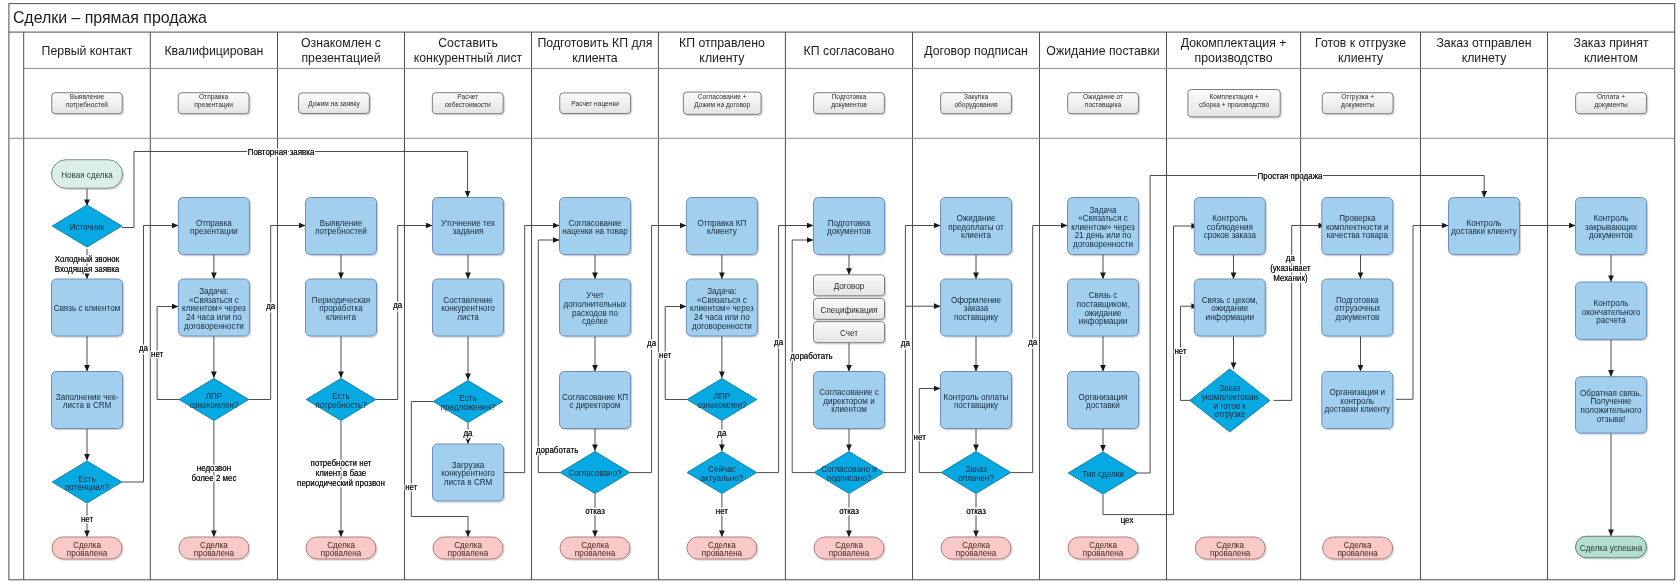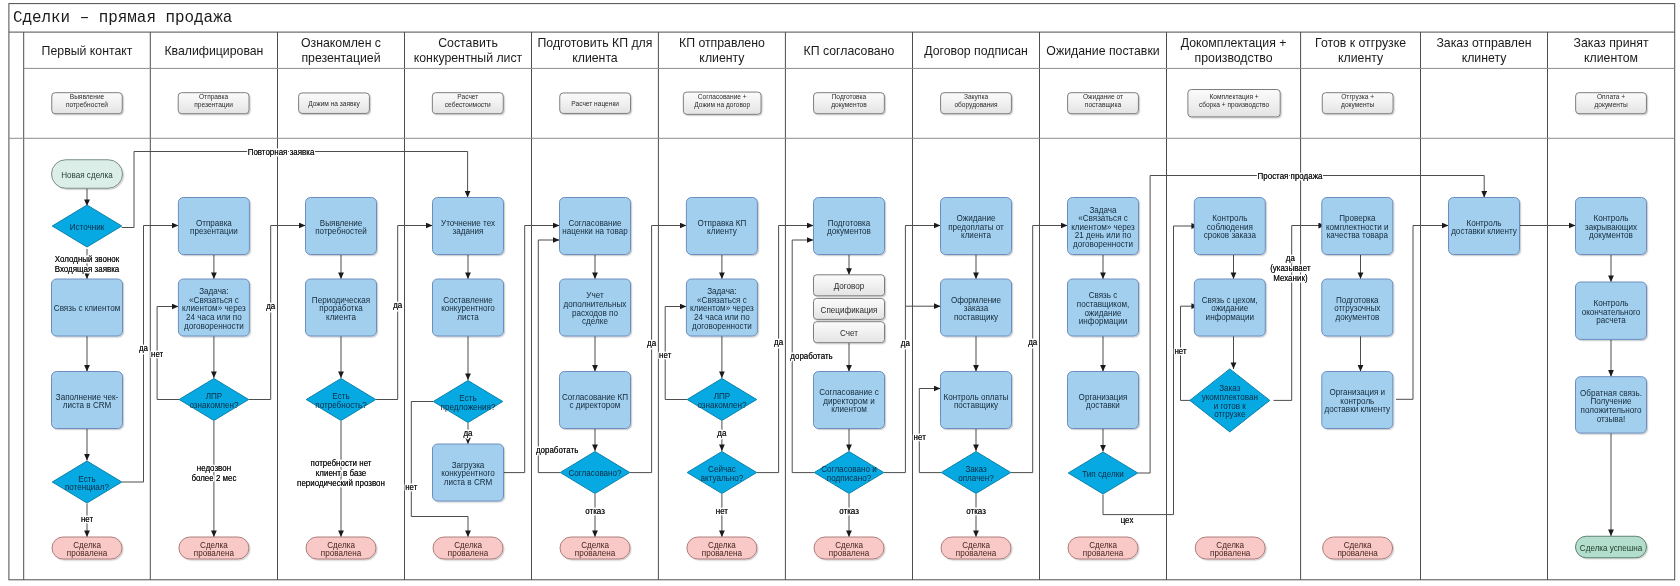--- a/index.html
+++ b/index.html
@@ -10,21 +10,21 @@
   #root{position:relative;width:1680px;height:586px;}
   svg#diagram{position:absolute;left:0;top:0;width:1680px;height:586px;}
   .hdr-text{font-size:13.45px;fill:#1a1a1a;text-anchor:middle;}
   .act-text{font-size:7.4px;fill:#2b2b2b;text-anchor:middle;}
   .node-text{font-size:9.1px;text-anchor:middle;}
   .edge-label{font-size:8.95px;will-change:transform;fill:#1a1a1a;text-anchor:middle;}
   .edge{fill:none;stroke:#4d4d4d;stroke-width:1;}
   text{paint-order:stroke fill;}
   #title-box{position:absolute;left:8.1px;top:4.3px;width:1661px;height:26.5px;
      display:flex;align-items:center;padding-left:4.8px;box-sizing:border-box;
-     font-size:15.9px;color:#1a1a1a;font-family:Liberation Mono, monospace;}
+     font-size:15.9px;color:#1a1a1a;font-family:Liberation Sans, sans-serif;}
 </style>
 </head>
 <body>
 
 <div id="root">
   <svg id="diagram" viewBox="0 0 1680 586" xmlns="http://www.w3.org/2000/svg">
     <defs>
       <marker id="arw" markerWidth="8" markerHeight="8" refX="6.6" refY="3.0" orient="auto" markerUnits="userSpaceOnUse">
         <path d="M0,0.1 L6.6,3.0 L0,5.9 z" fill="#1a1a1a"></path>
       </marker>

